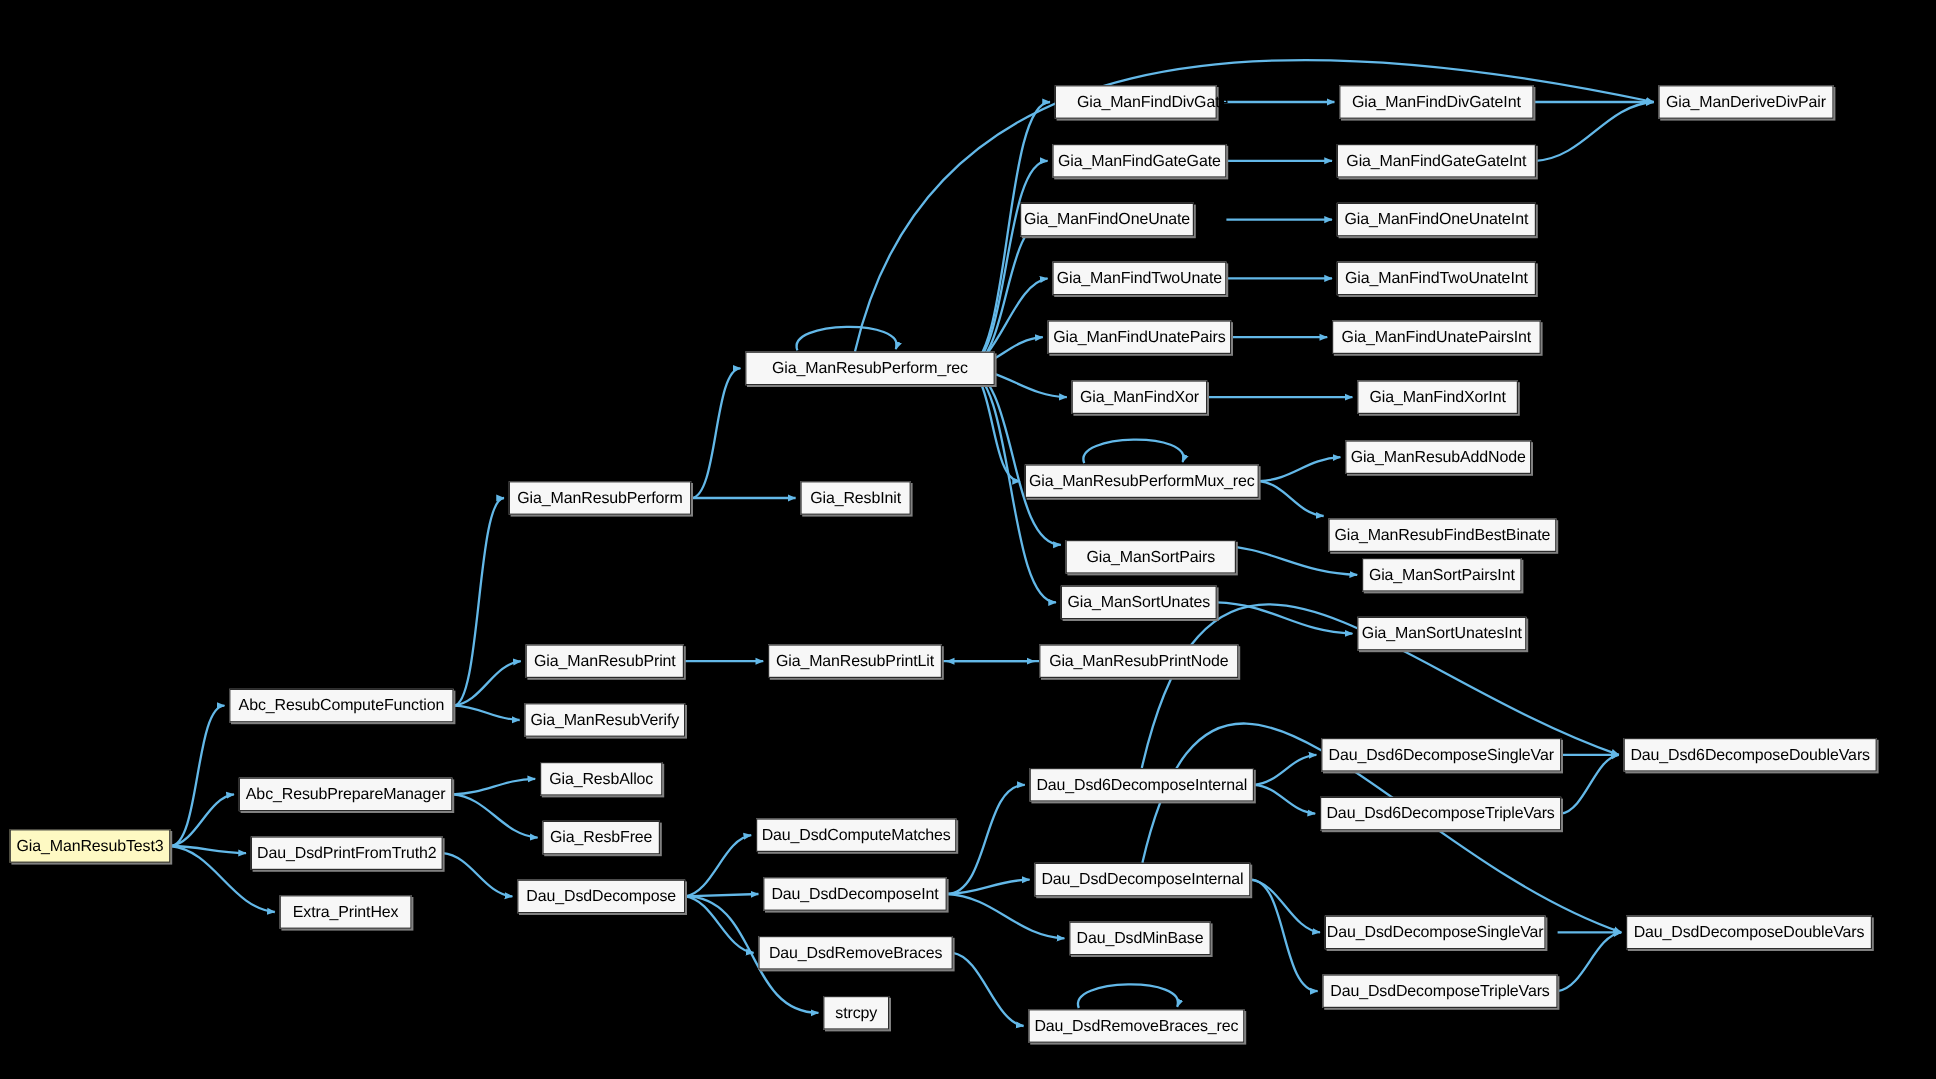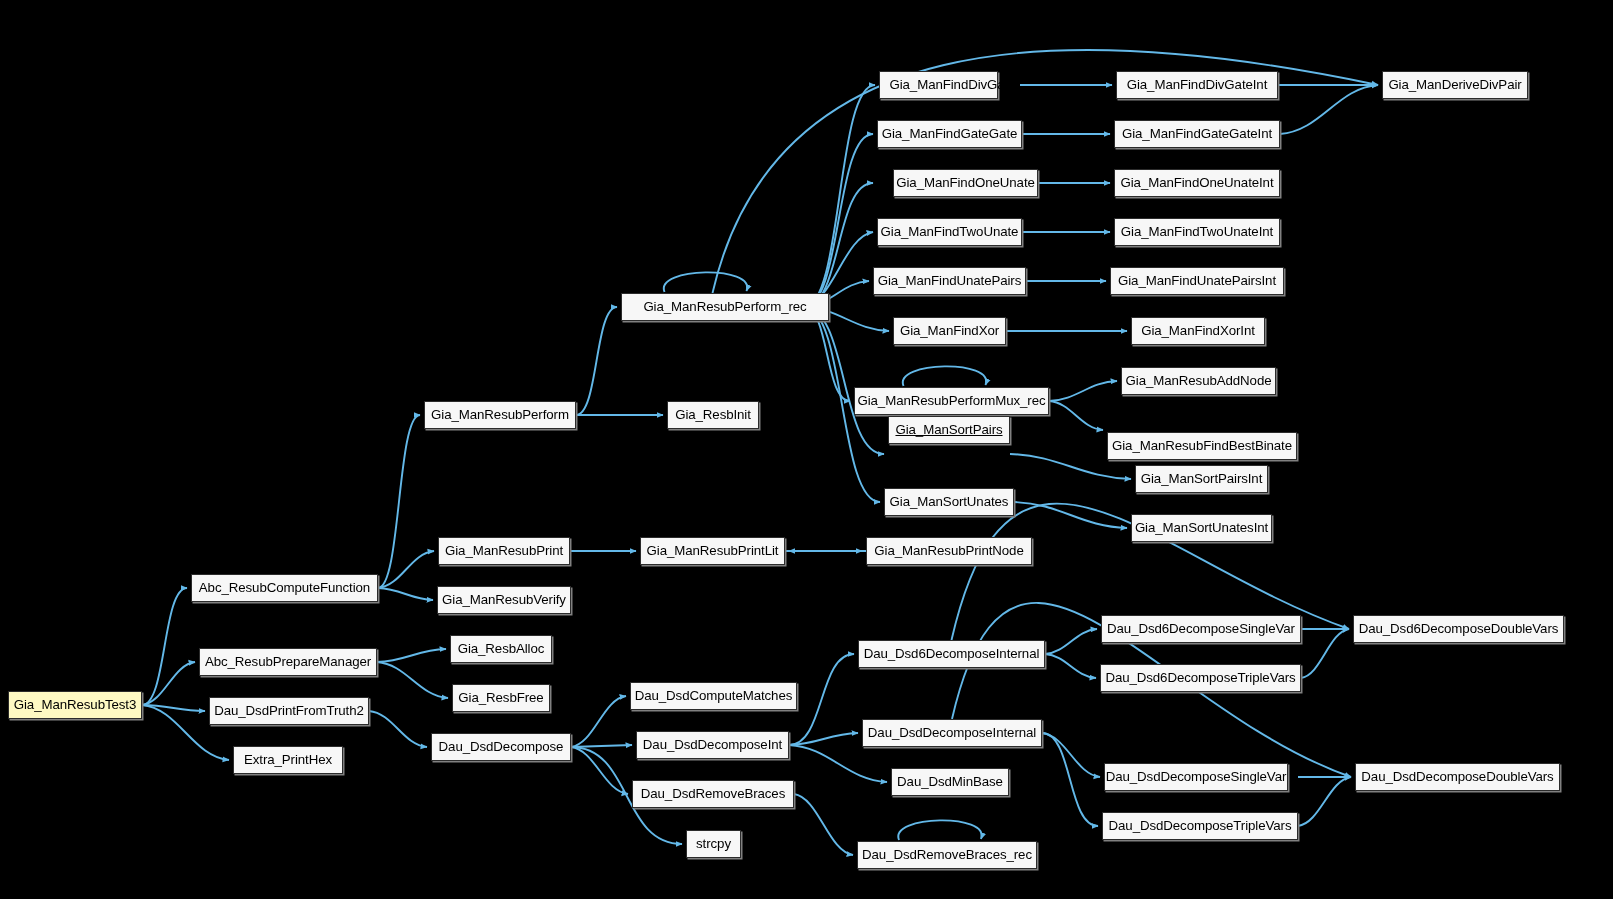--- a/index.html
+++ b/index.html
@@ -163,42 +163,42 @@
       </div>
       <div class="node" style="left: 636px; top: 731px; width: 153px;">
         <span class="node-label">Dau_DsdDecomposeInt</span>
       </div>
       <div class="node" style="left: 632px; top: 780px; width: 162px; text-align: right;">
         <span class="node-label">Dau_DsdRemoveBraces</span>
       </div>
       <div class="node" style="left: 686px; top: 830px; width: 55px;">
         <span class="node-label">strcpy</span>
       </div>
-      <div class="node" style="left: 879px; top: 71px; width: 119px; padding-left: 28px;">
+      <div class="node" style="left: 879px; top: 71px; width: 135px; padding-left: 28px;">
         <span class="node-label">Gia_ManFindDivGate</span>
       </div>
       <div class="node" style="left: 877px; top: 120px; width: 145px;">
         <span class="node-label">Gia_ManFindGateGate</span>
       </div>
-      <div class="node" style="left: 893px; top: 169px; width: 145px;">
+      <div class="node" style="left: 850px; top: 169px; width: 145px;">
         <span class="node-label">Gia_ManFindOneUnate</span>
       </div>
       <div class="node" style="left: 877px; top: 218px; width: 145px;">
         <span class="node-label">Gia_ManFindTwoUnate</span>
       </div>
       <div class="node" style="left: 873px; top: 267px; width: 153px;">
         <span class="node-label">Gia_ManFindUnatePairs</span>
       </div>
       <div class="node" style="left: 893px; top: 317px; width: 113px;">
         <span class="node-label">Gia_ManFindXor</span>
       </div>
       <div class="node" style="left: 854px; top: 387px; width: 195px;">
         <span class="node-label">Gia_ManResubPerformMux_rec</span>
       </div>
-      <div class="node" style="left: 888px; top: 416px; width: 122px; text-decoration: underline;">
+      <div class="node" style="left: 888px; top: 450px; width: 142px;">
         <span class="node-label">Gia_ManSortPairs</span>
       </div>
       <div class="node" style="left: 884px; top: 488px; width: 130px;">
         <span class="node-label">Gia_ManSortUnates</span>
       </div>
       <div class="node" style="left: 866px; top: 537px; width: 166px;">
         <span class="node-label">Gia_ManResubPrintNode</span>
       </div>
       <div class="node" style="left: 858px; top: 640px; width: 187px;">
         <span class="node-label">Dau_Dsd6DecomposeInternal</span>

